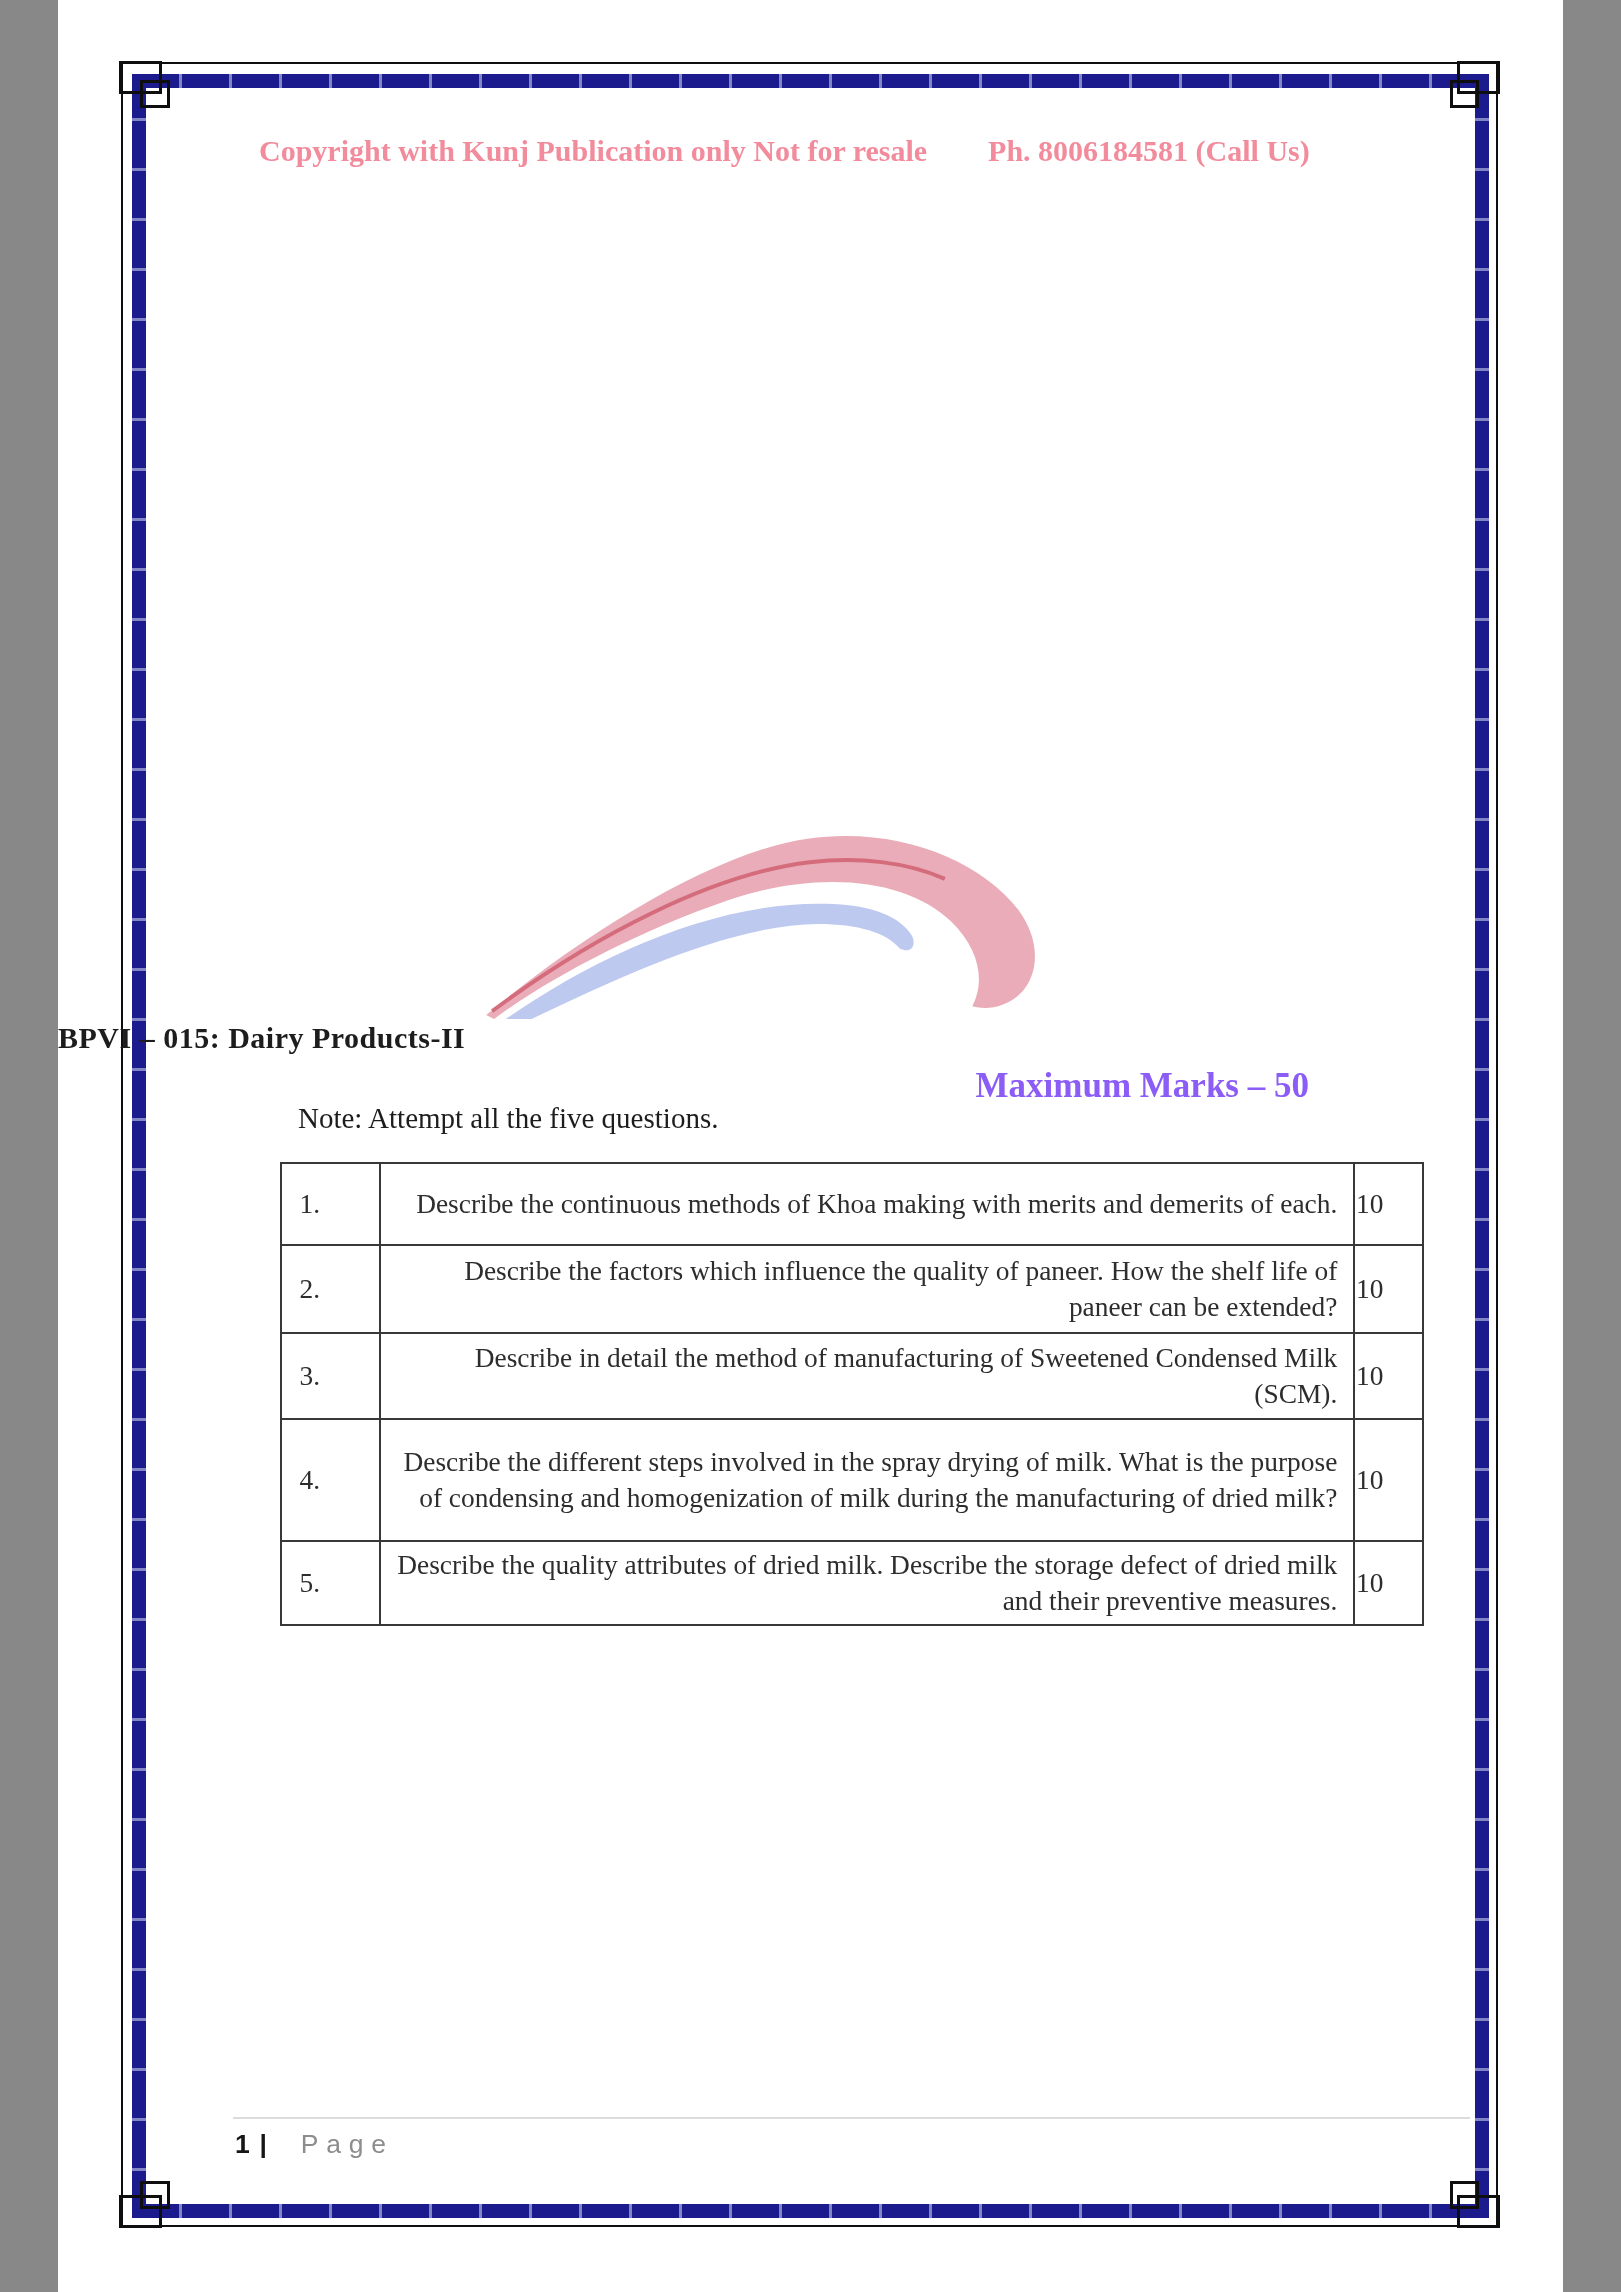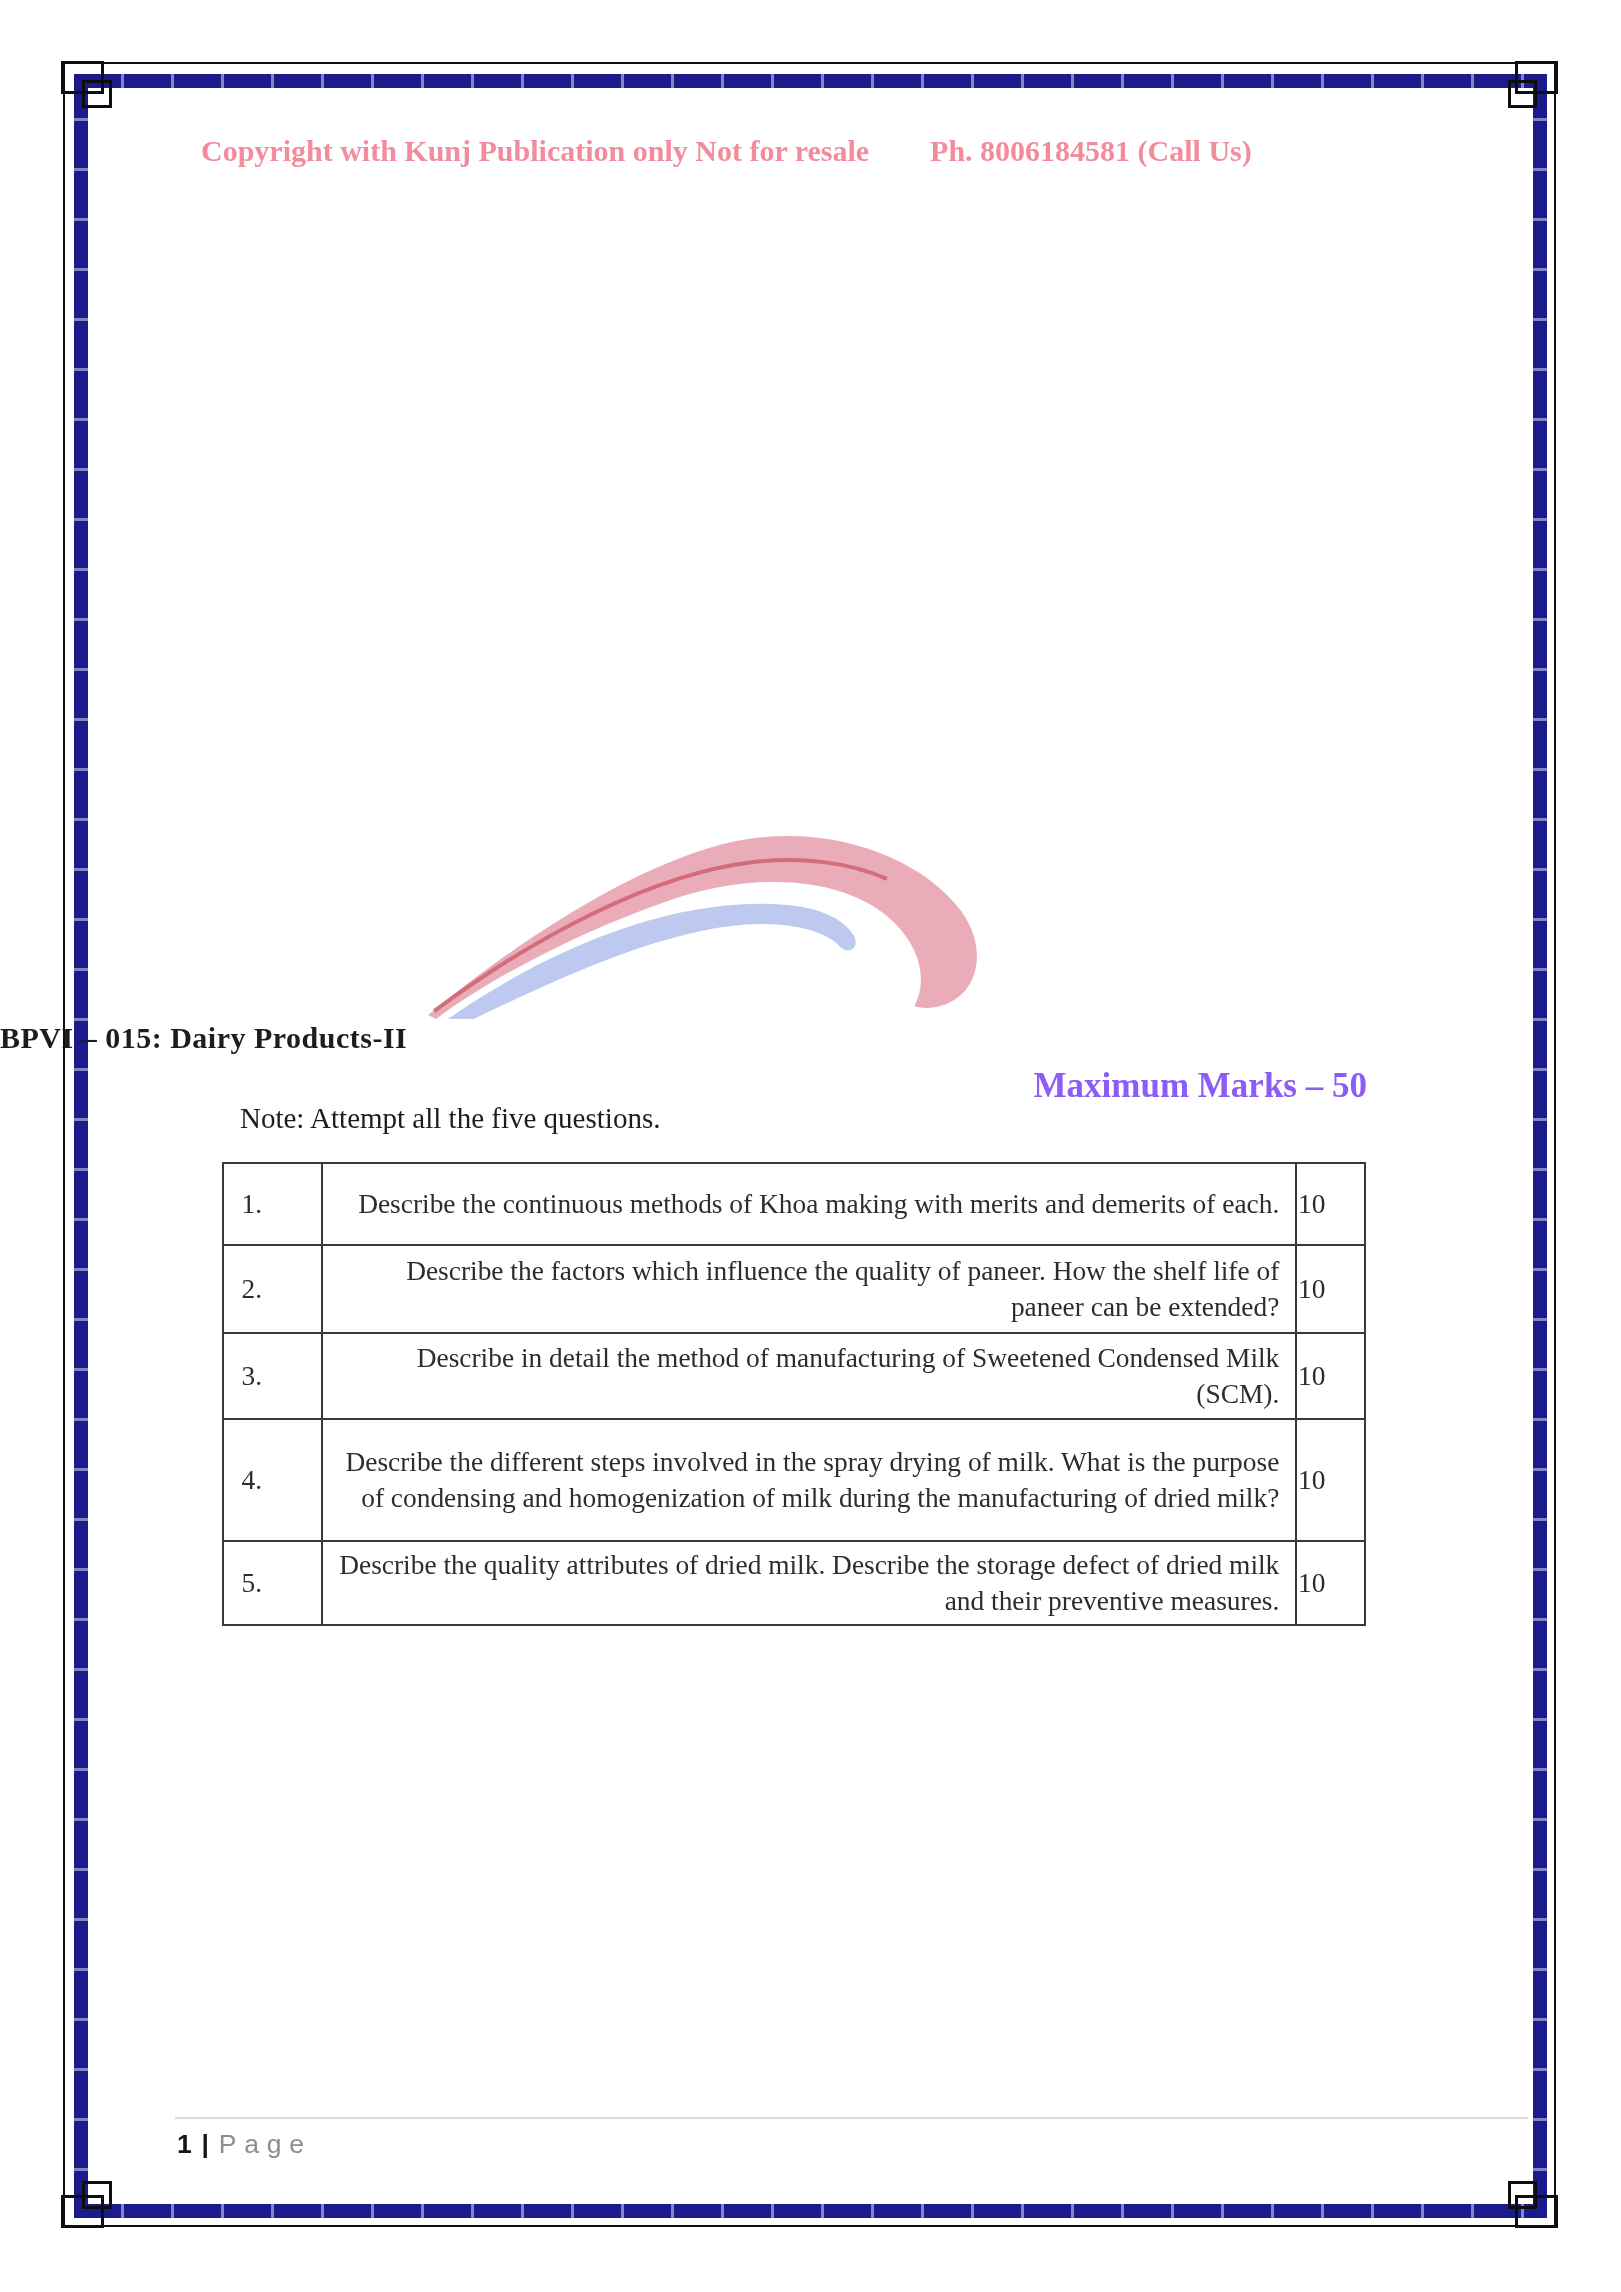--- a/index.html
+++ b/index.html
@@ -1,17 +1,17 @@
 <!DOCTYPE html>
 <html><head>
 <meta charset="utf-8">
 <style>
   html,body { margin:0; padding:0; background:#888; }
   .page {
-    position:relative; width:1621px; height:2293px; margin:0 auto;
+    position:relative; width:1505px; height:2293px; margin:0 auto;
     background:#ffffff; overflow:hidden;
     font-family:"Liberation Serif", serif;
   }
 
   
   .frame-outer {
     position:absolute; left:63px; top:62px; right:65px; bottom:66px;
     border:2.9px solid #0e0e0e;
   }
   .band { position:absolute; background-color:#1b1b8e; }
@@ -84,21 +84,21 @@
     position:absolute; left:175px; right:93px; top:2117px;
     border-top:2px solid #dcdcdc;
   }
   .footer {
     position:absolute; left:177px; top:2129px;
     font-family:"Liberation Sans", sans-serif; font-size:26.5px;
     display:flex; align-items:baseline;
   }
   .footer .num { font-weight:bold; color:#161616; }
   .footer .sep { color:#161616; font-weight:bold; margin:0 9.8px; }
-  .footer .lbl { color:#8d8d8d; letter-spacing:7.8px; }
+  .footer .lbl { color:#8d8d8d; letter-spacing:7.8px;margin-left:24px; }
 </style>
 </head>
 <body>
 
 <div class="page">
 
   <div class="frame-outer"></div>
   <div class="band band-h band-top"></div>
   <div class="band band-h band-bottom"></div>
   <div class="band band-v band-left"></div>

